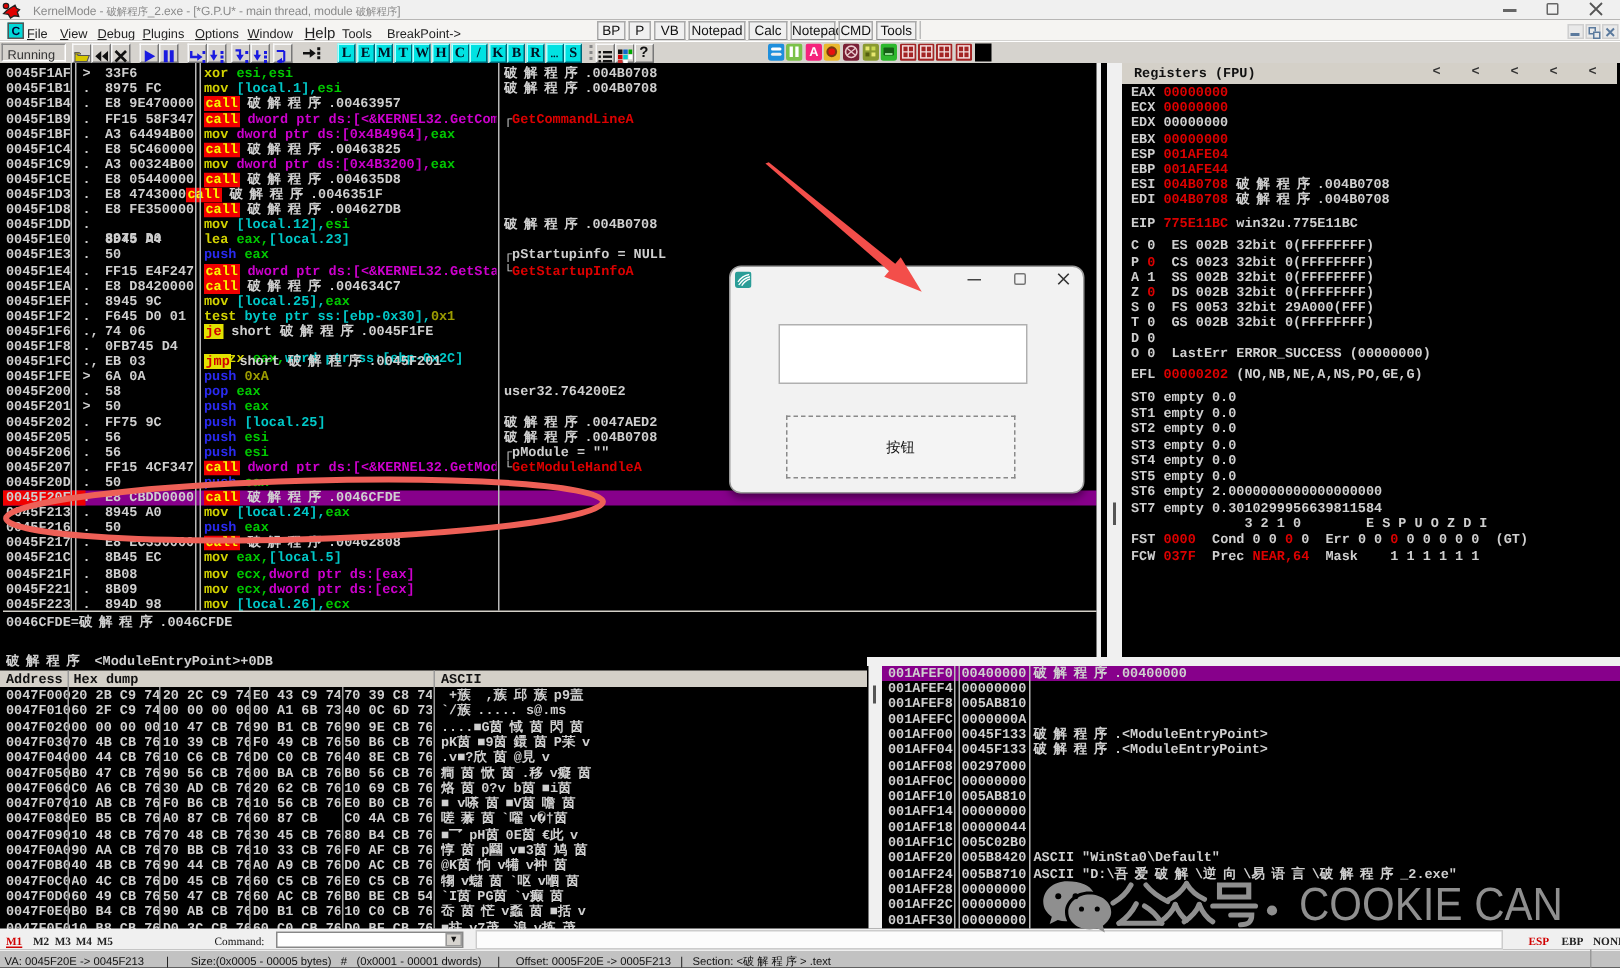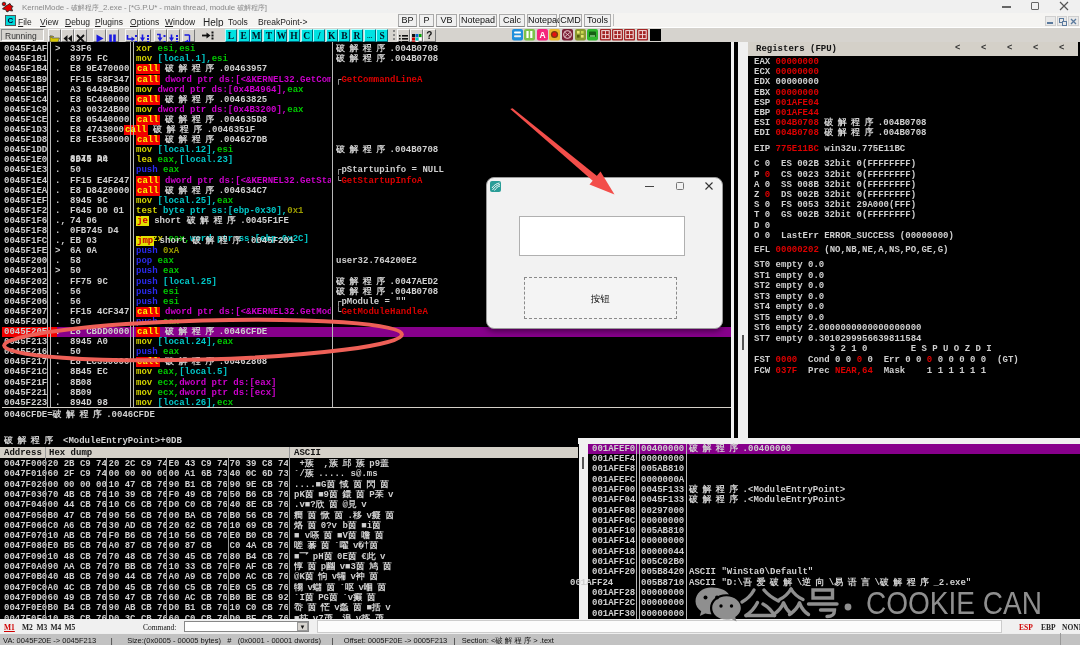--- a/index.html
+++ b/index.html
@@ -447,21 +447,21 @@
 <div class="abs mono w" style="left:4px;top:582.6px">0047F0C0</div>
 <div class="abs mono w" style="left:47.5px;top:582.6px;width:58px;overflow:hidden">A0 4C CB 76</div>
 <div class="abs mono w" style="left:108.5px;top:582.6px;width:58px;overflow:hidden">D0 45 CB 76</div>
 <div class="abs mono w" style="left:168.5px;top:582.6px;width:58px;overflow:hidden">60 C5 CB 76</div>
 <div class="abs mono w" style="left:229.5px;top:582.6px;width:58px;overflow:hidden">E0 C5 CB 76</div>
 <div class="abs mono w" style="left:294px;top:582.6px;width:283px;overflow:hidden"><i>犓</i>v<i>蠩茵</i>`<i>呕</i>v<i>嗰茵</i></div>
 <div class="abs mono w" style="left:4px;top:592.9px">0047F0D0</div>
 <div class="abs mono w" style="left:47.5px;top:592.9px;width:58px;overflow:hidden">60 49 CB 76</div>
 <div class="abs mono w" style="left:108.5px;top:592.9px;width:58px;overflow:hidden">50 47 CB 76</div>
 <div class="abs mono w" style="left:168.5px;top:592.9px;width:58px;overflow:hidden">60 AC CB 76</div>
-<div class="abs mono w" style="left:229.5px;top:592.9px;width:58px;overflow:hidden">B0 BE CB 92</div>
+<div class="abs mono w" style="left:229.5px;top:592.9px;width:58px;overflow:hidden">B0 BE CB 54</div>
 <div class="abs mono w" style="left:294px;top:592.9px;width:283px;overflow:hidden">`I<i>茵</i>PG<i>茵</i>`v<i>癫茵</i></div>
 <div class="abs mono w" style="left:4px;top:603.2px">0047F0E0</div>
 <div class="abs mono w" style="left:47.5px;top:603.2px;width:58px;overflow:hidden">B0 B4 CB 76</div>
 <div class="abs mono w" style="left:108.5px;top:603.2px;width:58px;overflow:hidden">90 AB CB 76</div>
 <div class="abs mono w" style="left:168.5px;top:603.2px;width:58px;overflow:hidden">D0 B1 CB 76</div>
 <div class="abs mono w" style="left:229.5px;top:603.2px;width:58px;overflow:hidden">10 C0 CB 76</div>
 <div class="abs mono w" style="left:294px;top:603.2px;width:283px;overflow:hidden"><i>岙茵恾</i>v<i>蟸茵</i>■<i>括</i>v</div>
 <div class="abs mono w" style="left:4px;top:613.5px">0047F0F0</div>
 <div class="abs mono w" style="left:47.5px;top:613.5px;width:58px;overflow:hidden">10 B8 CB 76</div>
 <div class="abs mono w" style="left:108.5px;top:613.5px;width:58px;overflow:hidden">D0 3C CB 76</div>
@@ -484,21 +484,21 @@
 <div class="abs mono w" style="left:754px;top:67.2px">ECX <span class="r">00000000</span></div>
 <div class="abs mono w" style="left:754px;top:77.4px">EDX 00000000</div>
 <div class="abs mono w" style="left:754px;top:87.6px">EBX <span class="r">00000000</span></div>
 <div class="abs mono w" style="left:754px;top:97.8px">ESP <span class="r">001AFE04</span></div>
 <div class="abs mono w" style="left:754px;top:108px">EBP <span class="r">001AFE44</span></div>
 <div class="abs mono w" style="left:754px;top:118.2px">ESI <span class="r">004B0708</span> <i>破解程序</i>.004B0708</div>
 <div class="abs mono w" style="left:754px;top:128.4px">EDI <span class="r">004B0708</span> <i>破解程序</i>.004B0708</div>
 <div class="abs mono w" style="left:754px;top:144px">EIP <span class="r">775E11BC</span> win32u.775E11BC</div>
 <div class="abs mono w" style="left:754px;top:159.4px">C 0  ES 002B 32bit 0(FFFFFFFF)</div>
 <div class="abs mono w" style="left:754px;top:169.6px">P <span class="r">0</span>  CS 0023 32bit 0(FFFFFFFF)</div>
-<div class="abs mono w" style="left:754px;top:179.8px">A 0  SS 008B 32bit 0(FFFFFFFF)</div>
+<div class="abs mono w" style="left:754px;top:179.8px">A 1  SS 002B 32bit 0(FFFFFFFF)</div>
 <div class="abs mono w" style="left:754px;top:190px">Z <span class="r">0</span>  DS 002B 32bit 0(FFFFFFFF)</div>
 <div class="abs mono w" style="left:754px;top:200.2px">S 0  FS 0053 32bit 29A000(FFF)</div>
 <div class="abs mono w" style="left:754px;top:210.4px">T 0  GS 002B 32bit 0(FFFFFFFF)</div>
 <div class="abs mono w" style="left:754px;top:220.6px">D 0</div>
 <div class="abs mono w" style="left:754px;top:230.8px">O 0  LastErr ERROR_SUCCESS (00000000)</div>
 <div class="abs mono w" style="left:754px;top:245px">EFL <span class="r">00000202</span> (NO,NB,NE,A,NS,PO,GE,G)</div>
 <div class="abs mono w" style="left:754px;top:260px">ST0 empty 0.0</div>
 <div class="abs mono w" style="left:754px;top:270.5px">ST1 empty 0.0</div>
 <div class="abs mono w" style="left:754px;top:281px">ST2 empty 0.0</div>
 <div class="abs mono w" style="left:754px;top:291.5px">ST3 empty 0.0</div>
@@ -536,21 +536,21 @@
 <div class="abs mono w" style="left:641px;top:526.1px">005AB810</div>
 <div class="abs mono w" style="left:592px;top:536.4px">001AFF14</div>
 <div class="abs mono w" style="left:641px;top:536.4px">00000000</div>
 <div class="abs mono w" style="left:592px;top:546.7px">001AFF18</div>
 <div class="abs mono w" style="left:641px;top:546.7px">00000044</div>
 <div class="abs mono w" style="left:592px;top:557.0px">001AFF1C</div>
 <div class="abs mono w" style="left:641px;top:557.0px">005C02B0</div>
 <div class="abs mono w" style="left:592px;top:567.3px">001AFF20</div>
 <div class="abs mono w" style="left:641px;top:567.3px">005B8420</div>
 <div class="abs mono w" style="left:689px;top:567.3px">ASCII "WinSta0\Default"</div>
-<div class="abs mono w" style="left:570px;top:577.6px">001AFF24</div>
+<div class="abs mono w" style="left:592px;top:577.6px">001AFF24</div>
 <div class="abs mono w" style="left:641px;top:577.6px">005B8710</div>
 <div class="abs mono w" style="left:689px;top:577.6px">ASCII "D:\<i>吾爱破解</i>\<i>逆向</i>\<i>易语言</i>\<i>破解程序</i>_2.exe"</div>
 <div class="abs mono w" style="left:592px;top:587.9px">001AFF28</div>
 <div class="abs mono w" style="left:641px;top:587.9px">00000000</div>
 <div class="abs mono w" style="left:592px;top:598.2px">001AFF2C</div>
 <div class="abs mono w" style="left:641px;top:598.2px">00000000</div>
 <div class="abs mono w" style="left:592px;top:608.5px">001AFF30</div>
 <div class="abs mono w" style="left:641px;top:608.5px">00000000</div>
 <div class="vline" style="left:636px;top:443.5px;height:175.5px;background:#b8b8b8"></div>
 <div class="vline" style="left:639px;top:443.5px;height:175.5px;background:#b8b8b8"></div>

